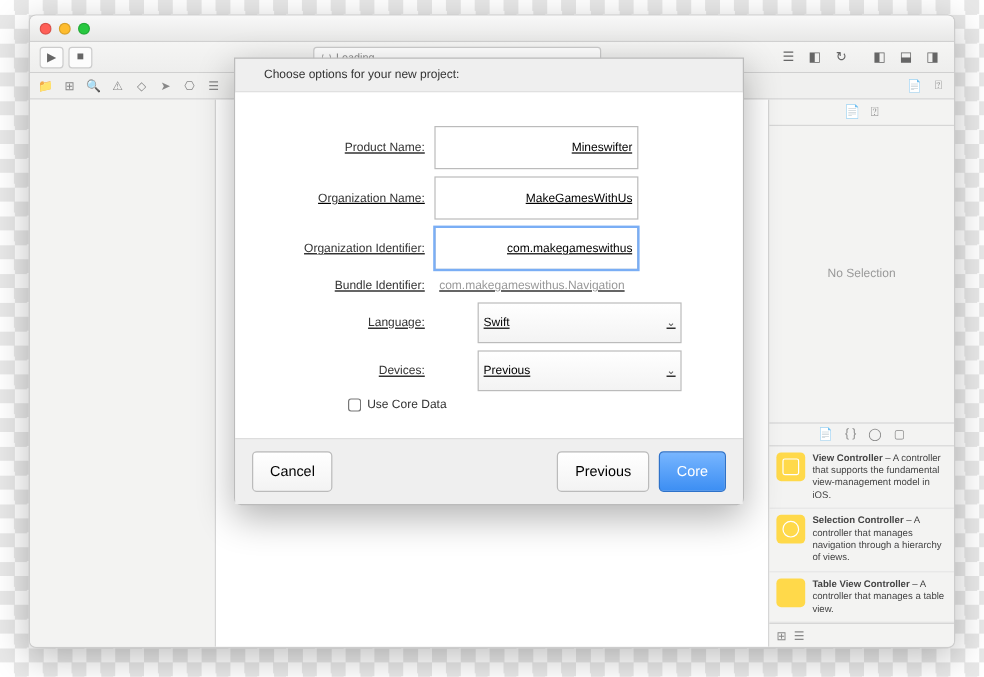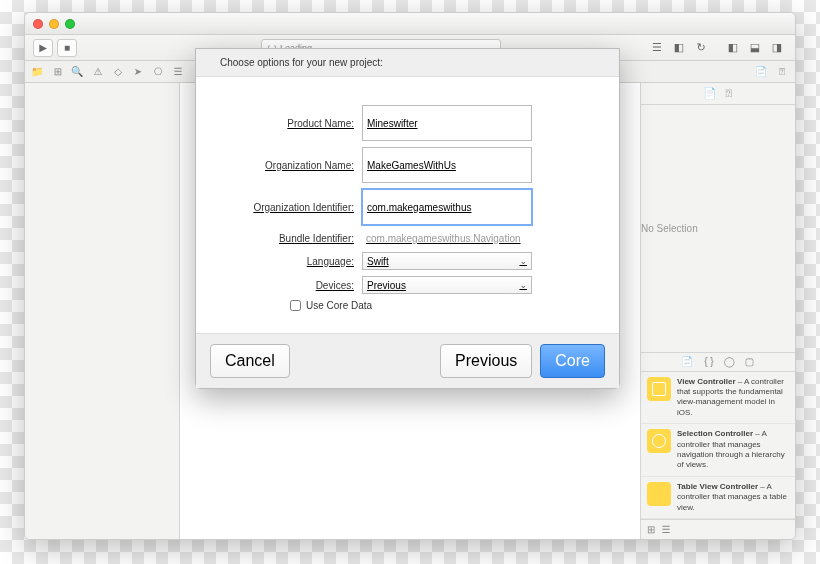--- a/index.html
+++ b/index.html
@@ -17,48 +17,48 @@
 .tb-ico { width: 20px; height: 18px; display: flex; align-items: center; justify-content: center; font-size: 11px; color: #666; }
 .tabbar { height: 22px; background: #f0f0ef; border-bottom: 1px solid #d0d0d0; display: flex; align-items: center; padding: 0 6px; gap: 6px; font-size: 10px; color: #888; }
 .tabbar .spacer { flex: 1; }
 .tb-glyph { width: 14px; text-align: center; }
 .content { display: flex; height: calc(100% - 70px); }
 .nav { width: 155px; background: #f3f3f2; border-right: 1px solid #d6d6d6; }
 .main { flex: 1; background: #fff; position: relative; display: flex; align-items: center; justify-content: center; }
 .spin-big { width: 20px; height: 20px; border: 2px solid #888; border-radius: 50%; border-top-color: transparent; border-left-color: #ccc; }
 .inspector { width: 155px; background: #f3f3f2; border-left: 1px solid #d6d6d6; display: flex; flex-direction: column; }
 .insp-top { height: 22px; border-bottom: 1px solid #d6d6d6; display: flex; align-items: center; justify-content: center; gap: 8px; font-size: 11px; color: #888; }
-.insp-mid { flex: 1; display: flex; align-items: center; justify-content: flex-start; font-size: 10px; color: #999; }
+.insp-mid { flex: 1; display: flex; align-items: center; justify-content: center; font-size: 10px; color: #999; }
 .lib-tabs { height: 20px; border-top: 1px solid #d6d6d6; border-bottom: 1px solid #d6d6d6; display: flex; align-items: center; justify-content: center; gap: 10px; font-size: 10px; color: #888; }
 .lib { }
 .lib-item { display: flex; gap: 6px; padding: 5px 6px; border-bottom: 1px solid #e5e5e5; }
 .lib-ico { width: 24px; height: 24px; border-radius: 4px; flex-shrink: 0; display: flex; align-items: center; justify-content: center; }
 .lib-ico.sq { background: #ffd94a; } .lib-ico.sq::after { content:''; width:12px; height:12px; border:1.5px solid #fff; border-radius:2px; }
 .lib-ico.cr { background: #ffd94a; } .lib-ico.cr::after { content:''; width:12px; height:12px; border:1.5px solid #fff; border-radius:50%; }
 .lib-ico.ln { background: #ffd94a; display:flex; flex-direction:column; gap:2px; padding:5px 4px; }
 .lib-ico.ln span { height:1.5px; background:#fff; }
 .lib-txt { font-size: 8px; line-height: 1.3; color: #444; }
 .lib-txt b { font-weight: 600; }
 .lib-foot { height: 20px; border-top: 1px solid #d6d6d6; display: flex; align-items: center; padding: 0 6px; gap: 6px; font-size: 10px; color: #888; }
 
 
 .sheet { position: absolute; left: 195px; top: 48px; width: 425px; background: #efefef; border: 1px solid #bbb; border-radius: 0 0 6px 6px; box-shadow: 0 10px 30px rgba(0,0,0,0.3); }
 .sheet-head { font-size: 10px; padding: 8px 24px; color: #333; border-bottom: 1px solid #ddd; }
 .sheet-body { background: #fff; padding: 28px 18px 22px; }
 .form-row { display: flex; align-items: center; margin-bottom: 6px; text-decoration: underline; }
 .form-lbl { width: 148px; text-align: right; font-size: 10px; color: #333; padding-right: 8px; }
-.form-inp { width: 170px; height: 36px; border: 1px solid #bbb; font-size: 10px; padding: 16px 4px; background: #fff; }
+.form-inp { width: 170px; height: 36px; border: 1px solid #bbb; font-size: 10px; padding: 16px 4px; background: #fff; text-align: right; }
 .form-inp.focus { outline: 2px solid #7aaef5; outline-offset: -1px; }
-.form-sel { width: 170px; height: 18px; border: 1px solid #bbb; font-size: 10px; padding: 0 4px; background: linear-gradient(#fff,#f3f3f3); display: flex; align-items: center; justify-content: space-between; }
+.form-sel { width: 170px; height: 34px; border: 1px solid #bbb; font-size: 10px; padding: 0 4px; background: linear-gradient(#fff,#f3f3f3); display: flex; align-items: center; justify-content: space-between; margin-left: 36px; }
 .form-sel::after { content: '⌄'; color: #555; font-size: 9px; }
 .form-ro { width: 170px; font-size: 10px; color: #999; padding: 2px 4px; }
 .form-chk { display: flex; align-items: center; gap: 5px; font-size: 10px; color: #333; margin-left: 76px; margin-top: 6px; }
 .form-chk input { width: 11px; height: 11px; }
 .sheet-foot { padding: 10px 14px; display: flex; gap: 8px; border-top: 1px solid #ddd; background: #efefef; }
-.btn { height: 20px; padding: 16px 14px; font-size: 16px; border: 1px solid #bbb; border-radius: 4px; background: linear-gradient(#fff,#f3f3f3); display: flex; align-items: center; cursor: pointer; }
+.btn { height: 20px; padding: 16px 14px; font-size: 12px; border: 1px solid #bbb; border-radius: 4px; background: linear-gradient(#fff,#f3f3f3); display: flex; align-items: center; cursor: pointer; }
 .btn.primary { background: linear-gradient(#78b6ff,#3c8ef3); color: #fff; border-color: #2e72c9; font-weight: 500; }
 .sheet-foot .gap { flex: 1; }
 </style>
 </head>
 <body>
 
 <div class="window">
   <div class="titlebar">
     <div class="traffic">
       <div class="dot r"></div>

